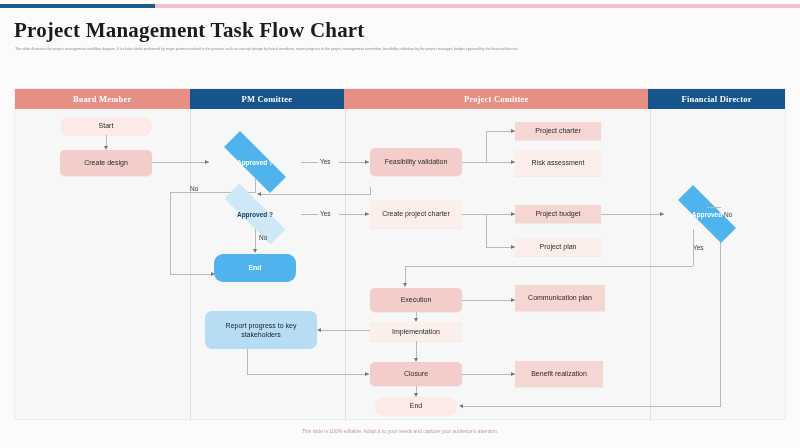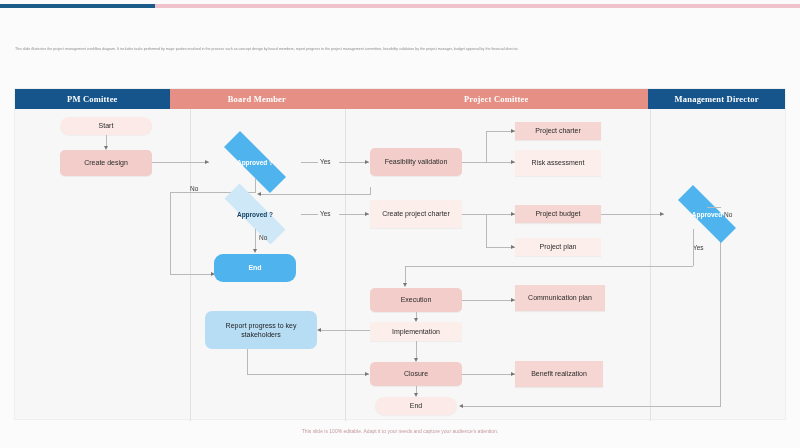--- a/index.html
+++ b/index.html
@@ -95,29 +95,30 @@
   }
 </style>
 </head>
 <body>
 
 <div id="slide">
 
   <div class="accent-navy"></div>
   <div class="accent-pink"></div>
 
+  <div class="title">Project Management Task Flow Chart</div>
   <div class="subtitle">This slide illustrates the project management workflow diagram. It includes tasks performed by major parties involved in the process such as concept design by board members, report progress to the project management committee, feasibility validation by the project manager, budget approval by the financial director.</div>
 
   <div class="frame">
 
     <div class="hdr-band">
+      <div class="hdr salmon" style="width:175px">Board Member</div>
       <div class="hdr navy" style="width:155px">PM Comittee</div>
-      <div class="hdr salmon" style="width:175px">Board Member</div>
       <div class="hdr salmon" style="width:305px">Project Comittee</div>
-      <div class="hdr navy" style="width:137px">Management Director</div>
+      <div class="hdr navy" style="width:137px">Financial Director</div>
     </div>
 
     <div class="lane-sep" style="left:175px"></div>
     <div class="lane-sep" style="left:330px"></div>
     <div class="lane-sep" style="left:635px"></div>
 
     <div class="node pink-light pill" style="left:45px; top:28px; width:92px; height:18px;">Start</div>
 
     <div class="ln lnv" style="left:91px; top:46px; height:13px;"></div>
     <div class="arr arr-d" style="left:88.5px; top:57px;"></div>

